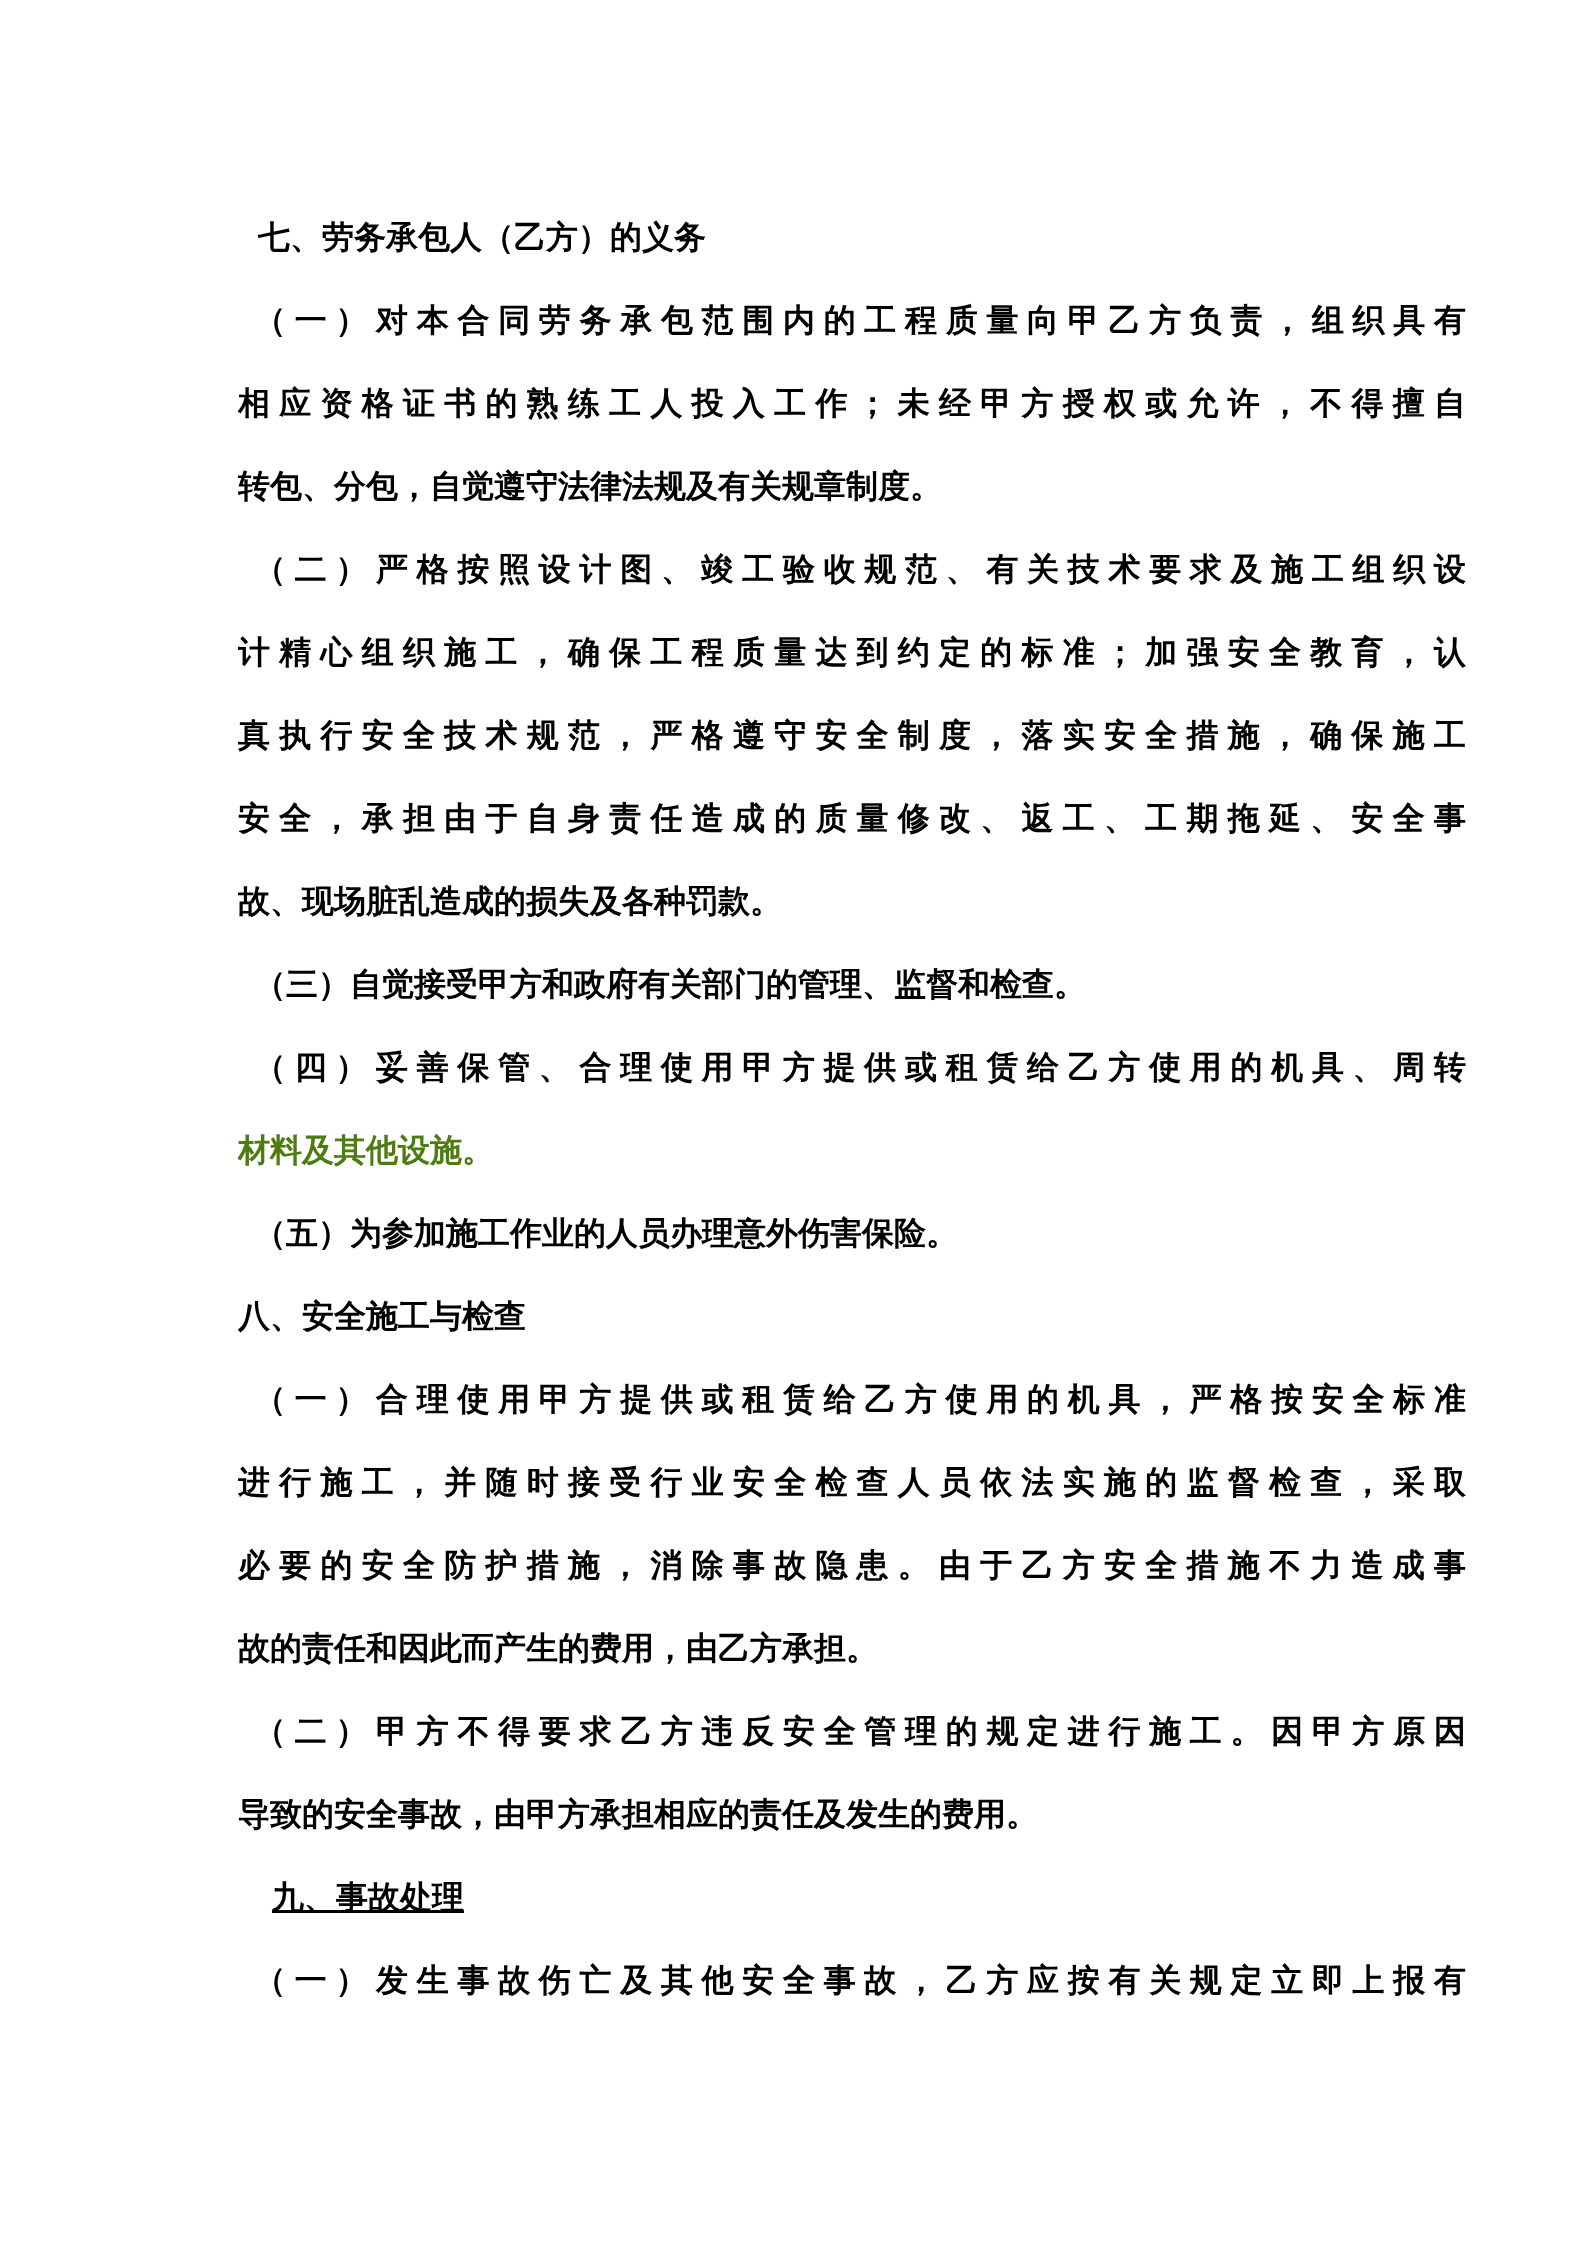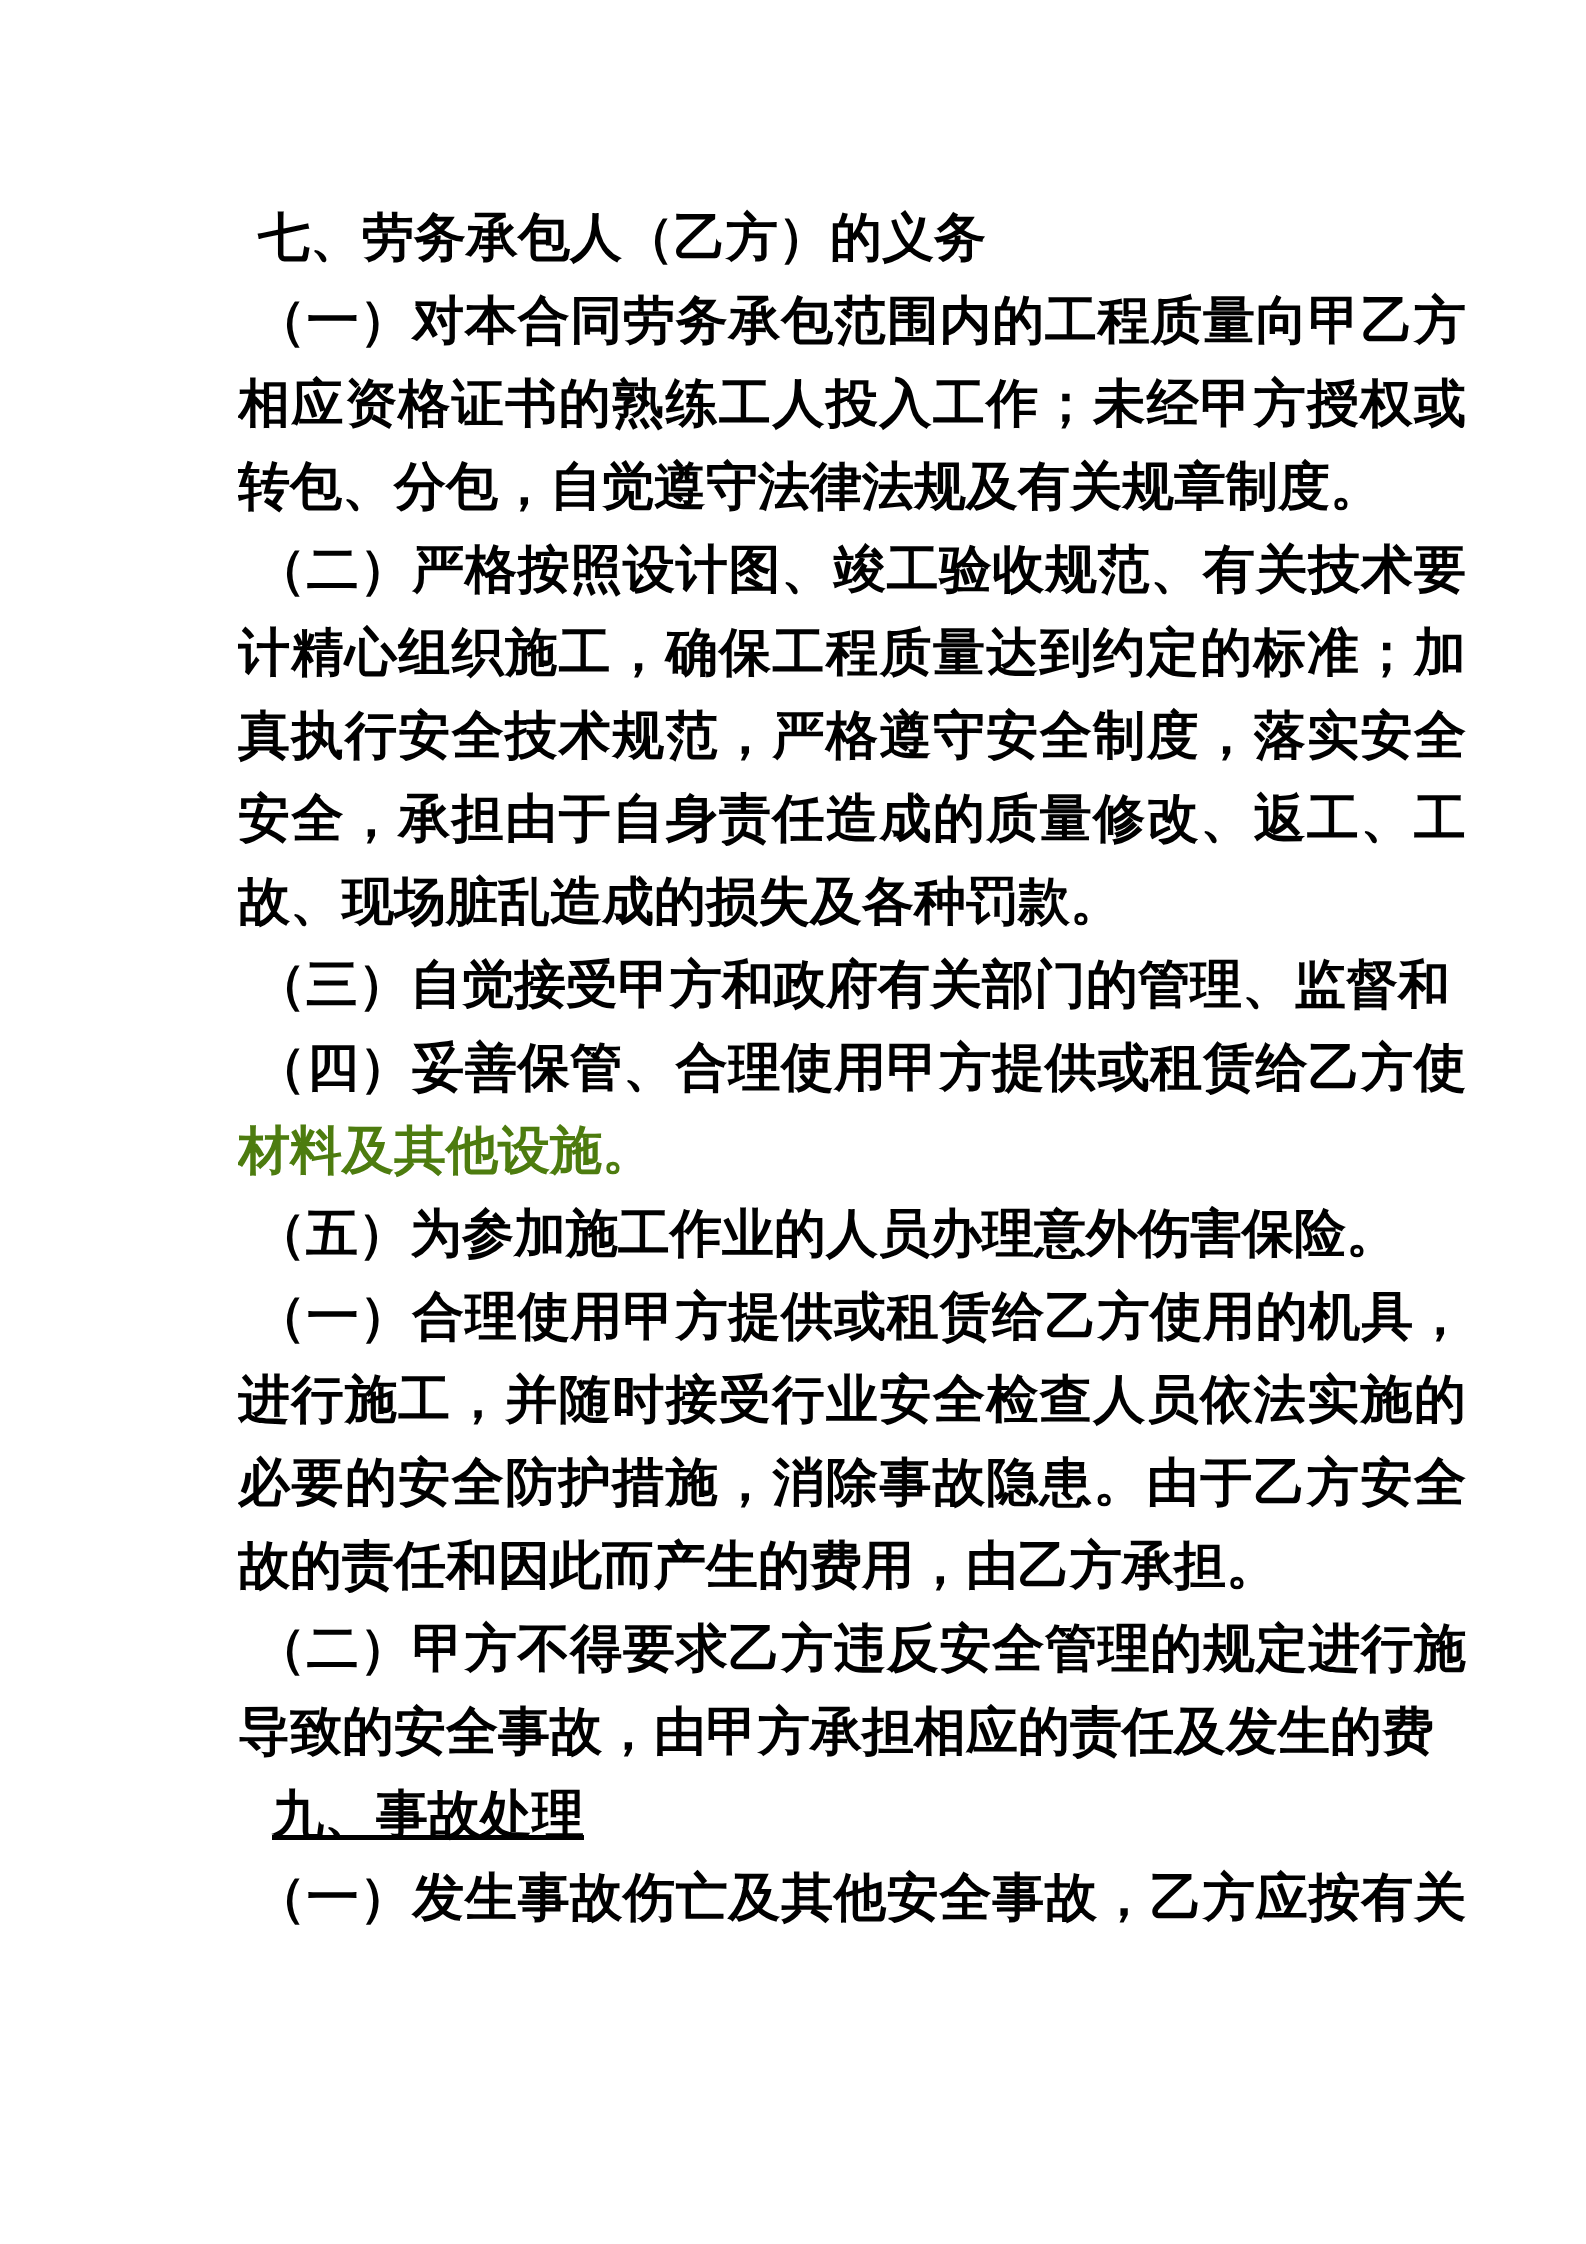--- a/index.html
+++ b/index.html
@@ -16,21 +16,21 @@
   .doc {
     box-sizing: border-box;
     width: 1586px;
     height: 2244px;
     padding: 196px 120px 0 238px;
     background: #ffffff;
   }
   .line {
     font-family: "Liberation Sans", "DejaVu Sans", sans-serif;
     font-weight: 700;
-    font-size: 52px;
+    font-size: 32px;
     line-height: 83px;
     height: 83px;
     color: #000000;
     overflow: hidden;
     text-align: left;
   }
   .line.justify {
     text-align: justify;
     text-align-last: justify;
   }
@@ -50,20 +50,21 @@
     <div class="line t-continuation" style="color: rgb(0, 0, 0);">转包、分包，自觉遵守法律法规及有关规章制度。</div>
     <div class="line t-paragraph-start justify" style="color: rgb(0, 0, 0);">（二）严格按照设计图、竣工验收规范、有关技术要求及施工组织设</div>
     <div class="line t-continuation justify" style="color: rgb(0, 0, 0);">计精心组织施工，确保工程质量达到约定的标准；加强安全教育，认</div>
     <div class="line t-continuation justify" style="color: rgb(0, 0, 0);">真执行安全技术规范，严格遵守安全制度，落实安全措施，确保施工</div>
     <div class="line t-continuation justify" style="color: rgb(0, 0, 0);">安全，承担由于自身责任造成的质量修改、返工、工期拖延、安全事</div>
     <div class="line t-continuation" style="color: rgb(0, 0, 0);">故、现场脏乱造成的损失及各种罚款。</div>
     <div class="line t-paragraph-start" style="color: rgb(0, 0, 0);">（三）自觉接受甲方和政府有关部门的管理、监督和检查。</div>
     <div class="line t-paragraph-start justify" style="color: rgb(0, 0, 0);">（四）妥善保管、合理使用甲方提供或租赁给乙方使用的机具、周转</div>
     <div class="line t-continuation" style="color: #4d7c0f;">材料及其他设施。</div>
     <div class="line t-paragraph-start" style="color: rgb(0, 0, 0);">（五）为参加施工作业的人员办理意外伤害保险。</div>
+    <div class="line t-section-heading-flush" style="color: rgb(0, 0, 0);">八、安全施工与检查</div>
     <div class="line t-paragraph-start justify" style="color: rgb(0, 0, 0);">（一）合理使用甲方提供或租赁给乙方使用的机具，严格按安全标准</div>
     <div class="line t-continuation justify" style="color: rgb(0, 0, 0);">进行施工，并随时接受行业安全检查人员依法实施的监督检查，采取</div>
     <div class="line t-continuation justify" style="color: rgb(0, 0, 0);">必要的安全防护措施，消除事故隐患。由于乙方安全措施不力造成事</div>
     <div class="line t-continuation" style="color: rgb(0, 0, 0);">故的责任和因此而产生的费用，由乙方承担。</div>
     <div class="line t-paragraph-start justify" style="color: rgb(0, 0, 0);">（二）甲方不得要求乙方违反安全管理的规定进行施工。因甲方原因</div>
     <div class="line t-continuation" style="color: rgb(0, 0, 0);">导致的安全事故，由甲方承担相应的责任及发生的费用。</div>
     <div class="line t-section-heading-indented" style="color: rgb(0, 0, 0);">九、事故处理</div>
     <div class="line t-paragraph-start justify" style="color: rgb(0, 0, 0);">（一）发生事故伤亡及其他安全事故，乙方应按有关规定立即上报有</div>
   </div>
 

